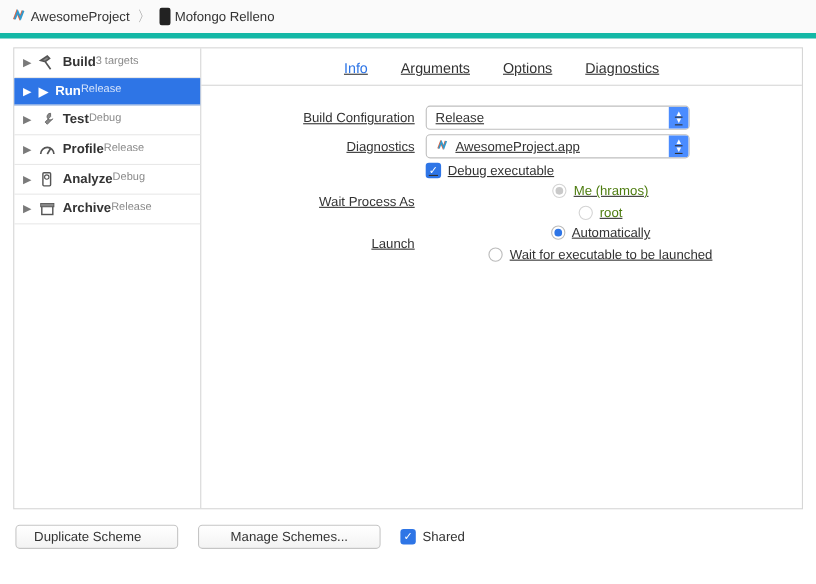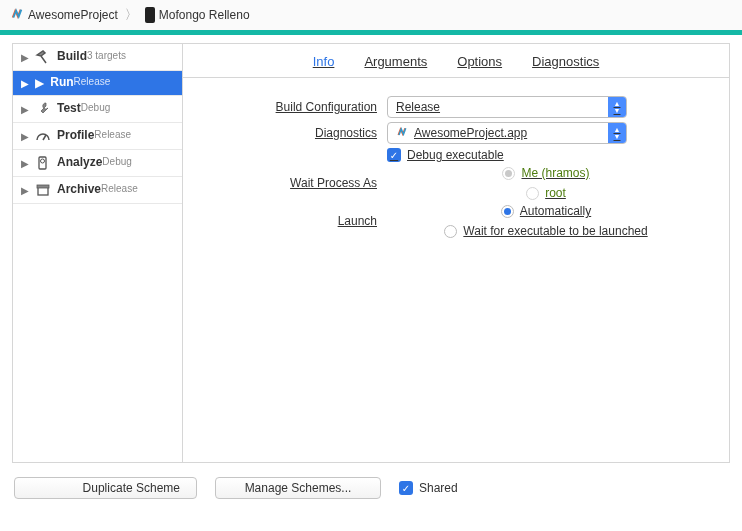--- a/index.html
+++ b/index.html
@@ -143,21 +143,21 @@
       padding: 0 16px;
       border: 1px solid #c5c5c5;
       border-radius: 4px;
       background: linear-gradient(#ffffff,#f3f3f3);
       font-size:12px;
       color:#333;
       display:flex;
       align-items:center;
       cursor:default;
     }
-    .mac-button.wide { width: 183px; justify-content:flex-end; }
+    .mac-button.wide { width: 148px; justify-content:flex-start; }
     .mac-button.wider { width: 166px; justify-content:center; }
     .footer .shared { display:flex; align-items:center; gap:6px; }
     .xcode-logo svg { width:12px; height:12px; }
   </style>
 </head>
 <body>
 
 <div class="breadcrumb">
   <span class="xcode-icon">
     <svg viewBox="0 0 16 16">

